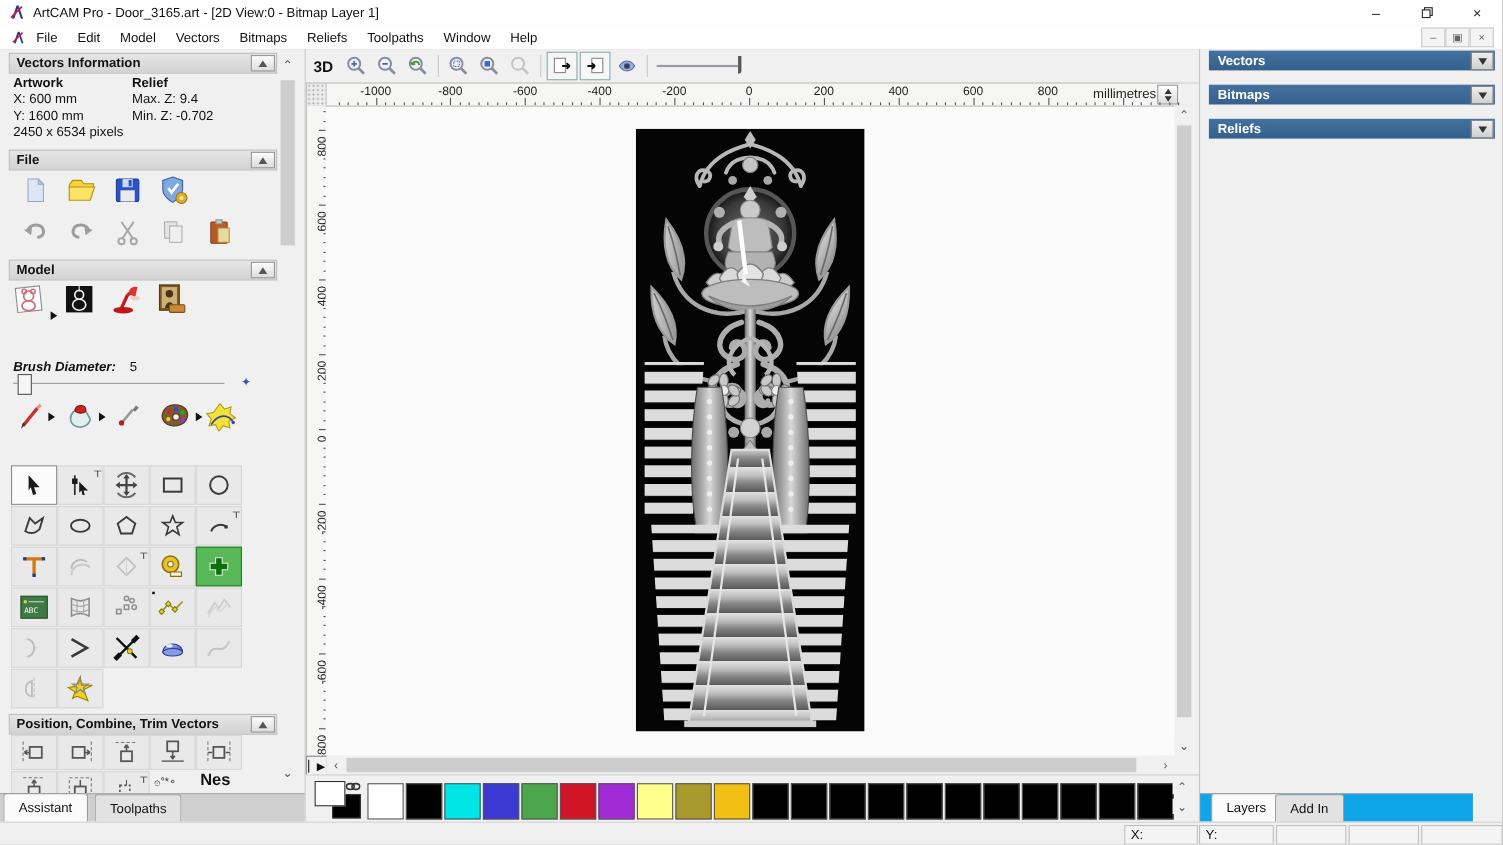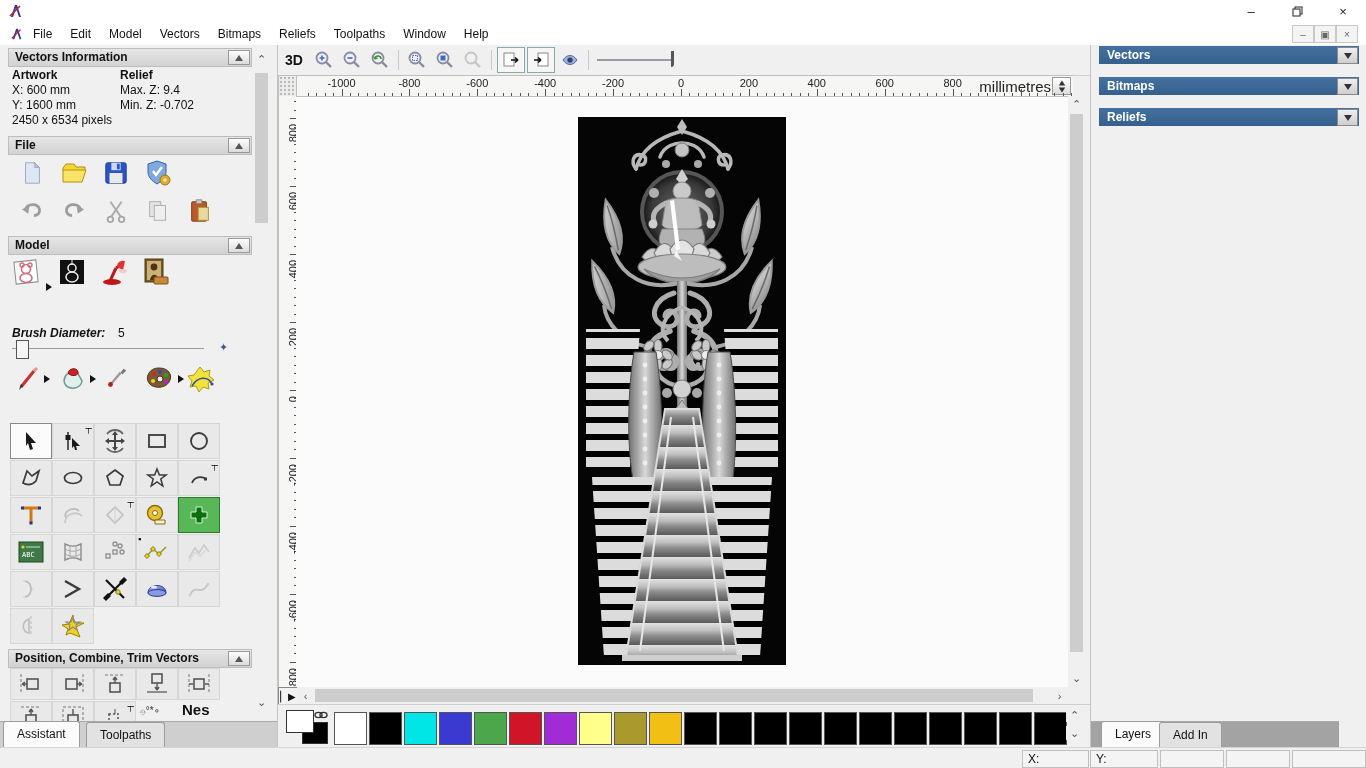--- a/index.html
+++ b/index.html
@@ -36,51 +36,52 @@
   .tbtn{width:26px;height:24px;display:flex;align-items:center;justify-content:center;margin:1px 1px;flex:none;}
   .tbtn.box{border:1px solid #8aa;background:#f6f6f6;}
   .tsep{width:1px;height:20px;background:#c8c8c8;margin:0 4px;flex:none;}
   #hruler{position:absolute;left:18px;top:30px;width:776px;height:20px;background:#f6f6f5;border:1px solid #bfbfbf;border-right:none;overflow:hidden;}
   #rulercorner{position:absolute;left:0;top:30px;width:18px;height:20px;background:#ececec;border:1px solid #bfbfbf;background-image:radial-gradient(#b9b9b9 1px,transparent 1px);background-size:4px 4px;}
   #vruler{position:absolute;left:0;top:51px;width:18px;height:591px;background:#f6f6f5;border:1px solid #bfbfbf;border-top:none;overflow:hidden;}
   .htick{position:absolute;bottom:0;width:1px;background:#555;}
   .hlab{position:absolute;top:1px;font-size:11px;color:#222;transform:translateX(-50%);}
   .vtick{position:absolute;right:0;height:1px;background:#555;}
   .vlab{position:absolute;right:4px;font-size:11px;color:#222;transform:rotate(-90deg);transform-origin:right center;}
-  #units{position:absolute;right:22px;top:2px;font-size:15px;color:#222;}
+  #units{position:absolute;right:22px;top:2px;font-size:12px;color:#222;}
   #unitbtn{position:absolute;right:2px;top:1px;width:17px;height:16px;border:1px solid #9a9a9a;background:linear-gradient(#fff,#ddd);display:flex;flex-direction:column;align-items:center;justify-content:center;gap:1px;}
   #canvas{position:absolute;left:18px;top:51px;width:772px;height:591px;background:#fbfbfb;border-top:1px solid #bfbfbf;}
   #artwork{position:absolute;left:282px;top:20px;width:208px;height:548px;}
   .vsb{position:absolute;width:17px;background:#f0f0f0;}
   .hsb{position:absolute;height:17px;background:#f0f0f0;}
   .sb-arrow{position:absolute;width:17px;height:17px;color:#555;font-size:11px;display:flex;align-items:center;justify-content:center;background:#f0f0f0;}
   .sb-thumb{background:#cdcdcd;position:absolute;}
   
   #palette{position:absolute;left:0;top:659px;width:812px;height:43px;border-top:1px solid #cfcfcf;background:#f0f0f0;}
   .swatch{position:absolute;top:7px;width:33px;height:33px;border:1px solid #555;box-sizing:border-box;}
   
   #rightpanel{position:absolute;left:1090px;top:45px;width:276px;height:702px;background:#f0f0f0;border-left:1px solid #c4c4c4;}
   .bluehdr{position:absolute;left:8px;width:252px;height:18px;background:linear-gradient(#44719f,#35608e);color:#fff;font-weight:bold;padding-left:8px;line-height:18px;font-size:12px;}
   .bluehdr .drop{position:absolute;right:1px;top:1px;width:19px;height:15px;background:linear-gradient(#efefef,#cfcfcf);border:1px solid #8a8a8a;display:flex;align-items:center;justify-content:center;}
-  #rp-tabs{position:absolute;left:0;bottom:0;width:248px;height:25px;background:#a3a3a3;border-top:1px solid #aaa;}
+  #rp-tabs{position:absolute;left:0;bottom:0;width:248px;height:25px;background:#0ea5e9;border-top:1px solid #aaa;}
   
   #statusbar{position:absolute;left:0;top:747px;width:1366px;height:21px;background:#f0f0f0;border-top:1px solid #d5d5d5;}
   .scell{position:absolute;top:2px;height:16px;border:1px solid #c0c0c0;background:#f4f4f4;font-size:12px;padding:0 5px;line-height:16px;}
   svg{display:block;}
 </style>
 </head>
 <body>
 
 <div id="app">
 
   <div id="titlebar">
     <svg class="applogo" viewBox="0 0 16 16">
         <path d="M3 14 L7 2 L9 2 L13 14 L11 14 L8 5 L5 14 Z" fill="#2a3a9a"></path>
         <path d="M2 13 L12 3" stroke="#c02030" stroke-width="1.6"></path>
       </svg>
+    <span class="ttext">ArtCAM Pro - Door_3165.art - [2D View:0 - Bitmap Layer 1]</span>
     <div class="winctl" style="right:92px;">–</div>
     <div class="winctl" style="right:46px;">
       <svg width="11" height="11" viewBox="0 0 11 11">
           <rect x="3" y="1" width="7" height="7" fill="none" stroke="#222"></rect>
           <rect x="1" y="3" width="7" height="7" fill="#fff" stroke="#222"></rect>
         </svg>
     </div>
     <div class="winctl" style="right:0;">×</div>
   </div>
 

